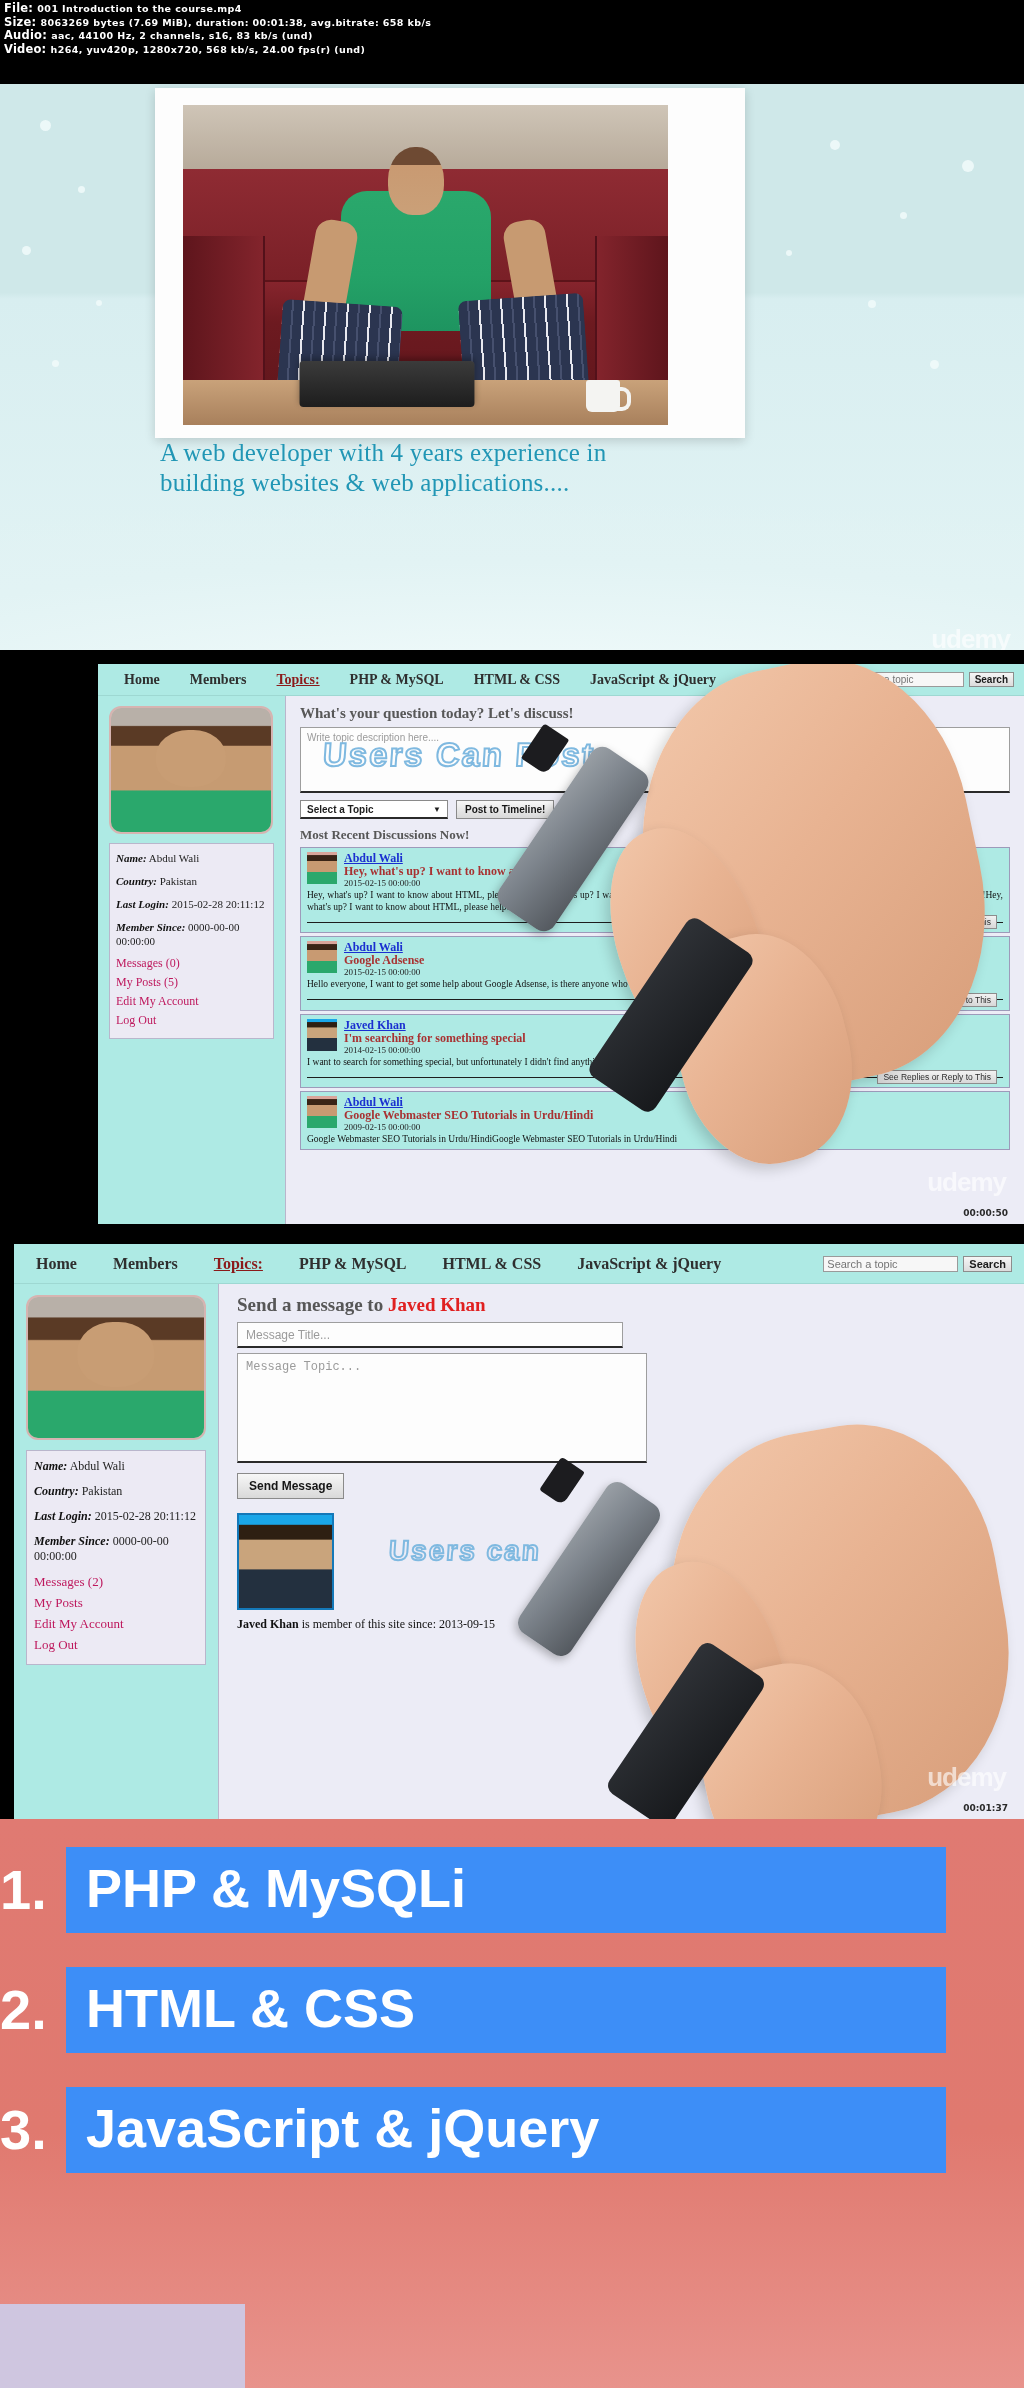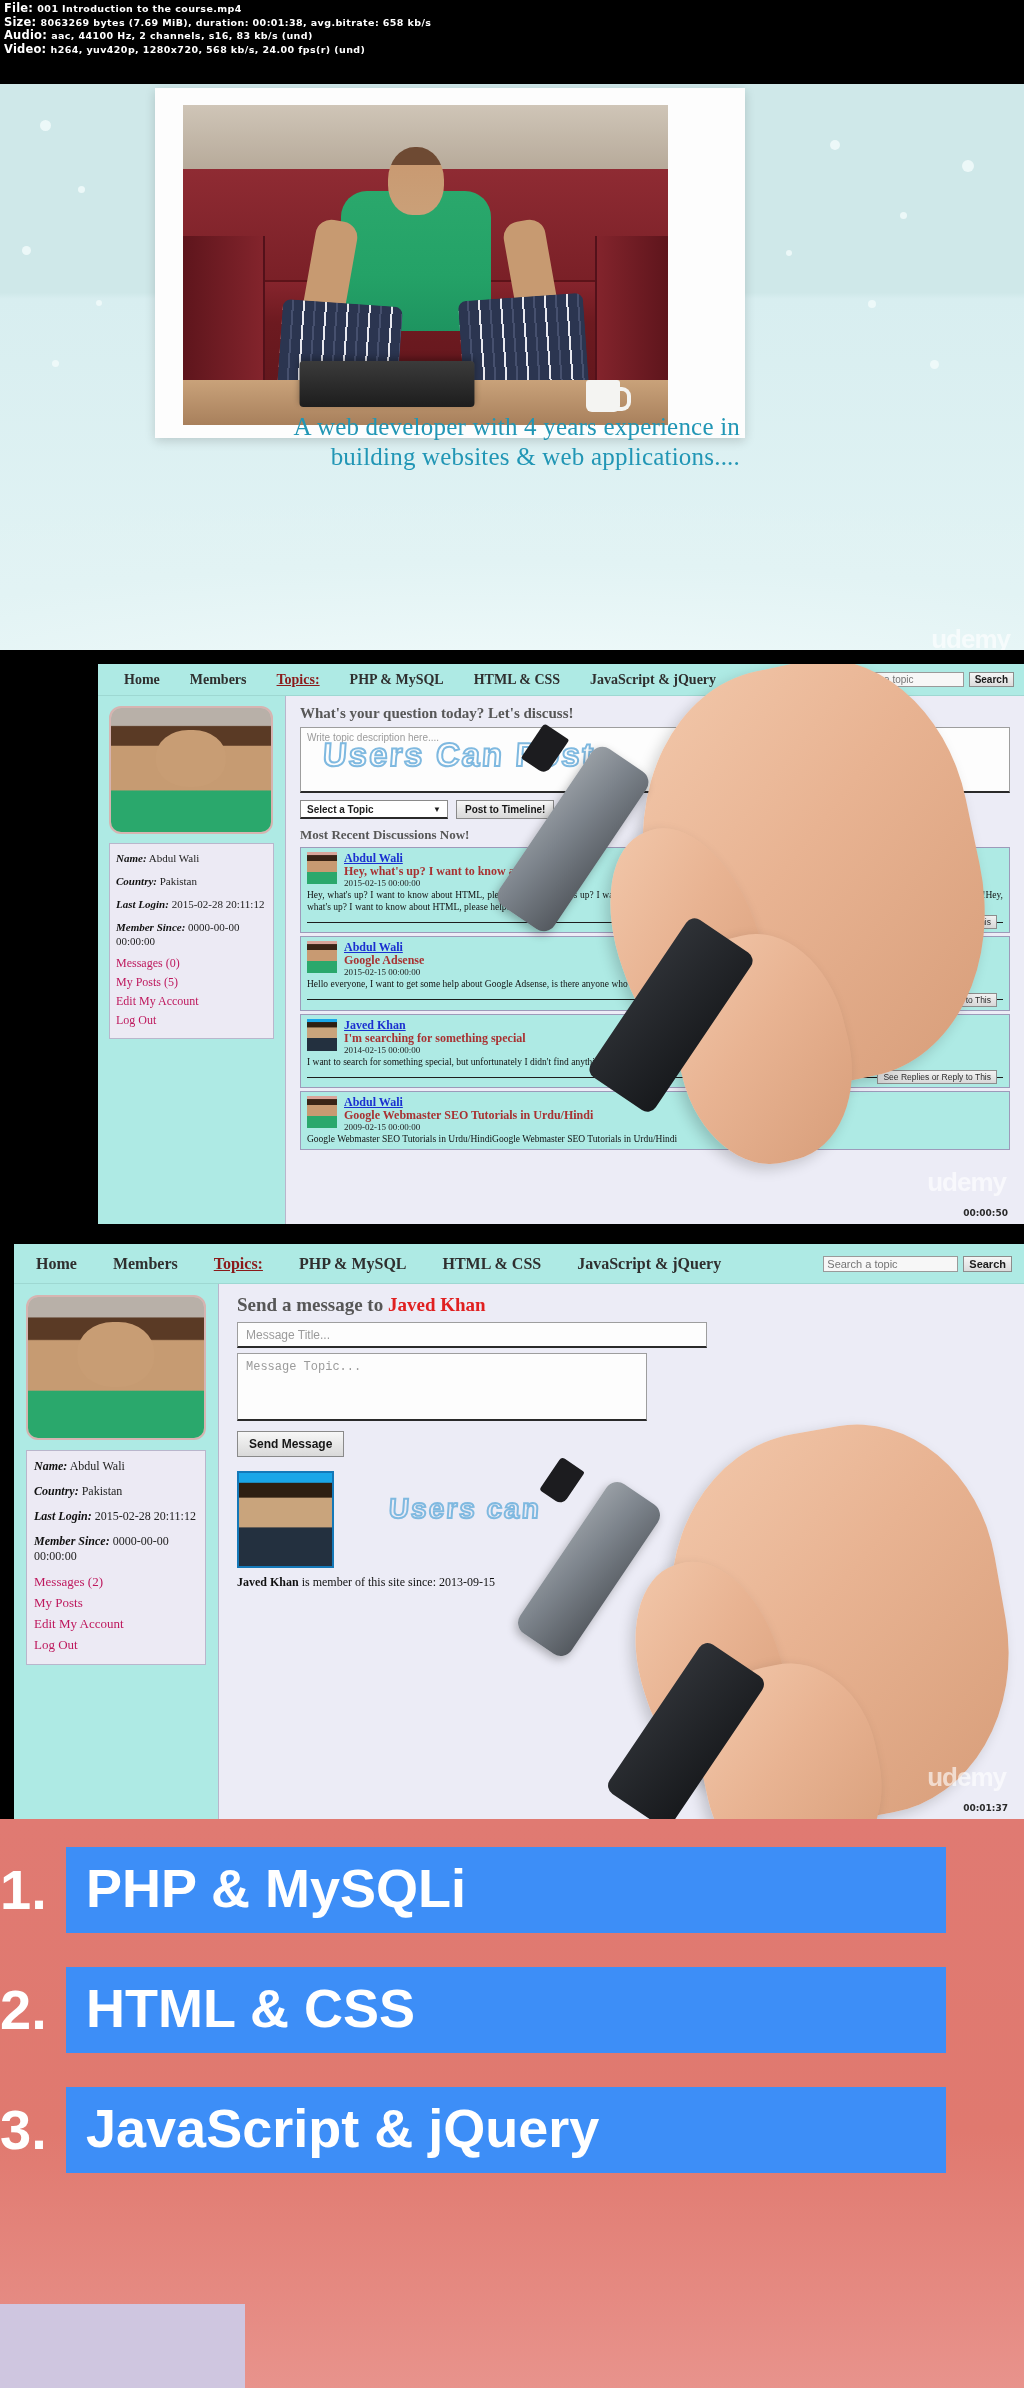--- a/index.html
+++ b/index.html
@@ -89,22 +89,22 @@
     background:linear-gradient(180deg,#3b3b3b,#1d1d1d);
     border-radius:4px; box-shadow:0 -3px 6px rgba(0,0,0,.3); }
   .mug { position:absolute; right:10%; bottom:4%; width:34px; height:32px;
     background:#f4f4f2; border-radius:3px 3px 6px 6px; }
   .mug::after{content:"";position:absolute;right:-11px;top:7px;width:14px;height:16px;
     border:4px solid #f4f4f2;border-left:none;border-radius:0 9px 9px 0;}
   .table { position:absolute; left:0; bottom:0; width:100%; height:14%;
     background:linear-gradient(180deg,#c9a27a,#a8805c); }
 
   .f1-caption {
-    position:absolute; left:160px; top:412px; width:580px;
-    text-align:right;
+    position:absolute; left:160px; top:438px; width:580px;
+    text-align:left;
     font-family:"Liberation Serif", serif;
     font-size:25px; line-height:30px;
     color:#2196b5; letter-spacing:.2px;
   }
 
   
   .panel { position:absolute; overflow:hidden; background:#fff; }
   .wa-nav {
     position:absolute; left:0; right:0; top:0;
     background:#aeeae4; border-bottom:1px solid #9ed8d2;
@@ -463,23 +463,23 @@
         <div class="side-link" style="font-size:13px;line-height:21px;">Edit My Account</div>
         <div class="side-link" style="font-size:13px;line-height:21px;">Log Out</div>
       </div>
     </div>
 
     <div class="wa-main" style="padding:10px 16px 0 18px;">
       <div class="main-h" style="font-size:19px;margin-bottom:6px;">
         <span>Send a message to </span><span class="hl">Javed Khan</span>
       </div>
 
-      <div class="fi" style="width:470px;height:26px;padding:5px 8px;font-size:12px;">Message Title...</div>
-
-      <div class="fi" style="width:410px;height:68px;padding:6px 8px;font-size:12px;margin-top:5px;font-family:'Liberation Mono',monospace;">Message Topic...</div>
+      <div class="fi" style="width:386px;height:26px;padding:5px 8px;font-size:12px;">Message Title...</div>
+
+      <div class="fi" style="width:410px;height:110px;padding:6px 8px;font-size:12px;margin-top:5px;font-family:'Liberation Mono',monospace;">Message Topic...</div>
 
       <button class="btn-gray" style="margin-top:10px;padding:5px 11px;font-size:12px;">Send Message</button>
 
       <div style="margin-top:14px;position:relative;">
         <div style="width:97px;height:97px;background:#1aa6e8;border:2px solid #1478b8;position:relative;overflow:hidden;">
           <div class="pa-img suit"></div>
         </div>
         <div class="anno" style="position:absolute;left:152px;top:22px;font-size:28px;-webkit-text-stroke-width:2px;">Users can</div>
         <div style="margin-top:7px;font-family:'Liberation Serif',serif;font-size:12px;color:#111;">
           <b>Javed Khan</b>

